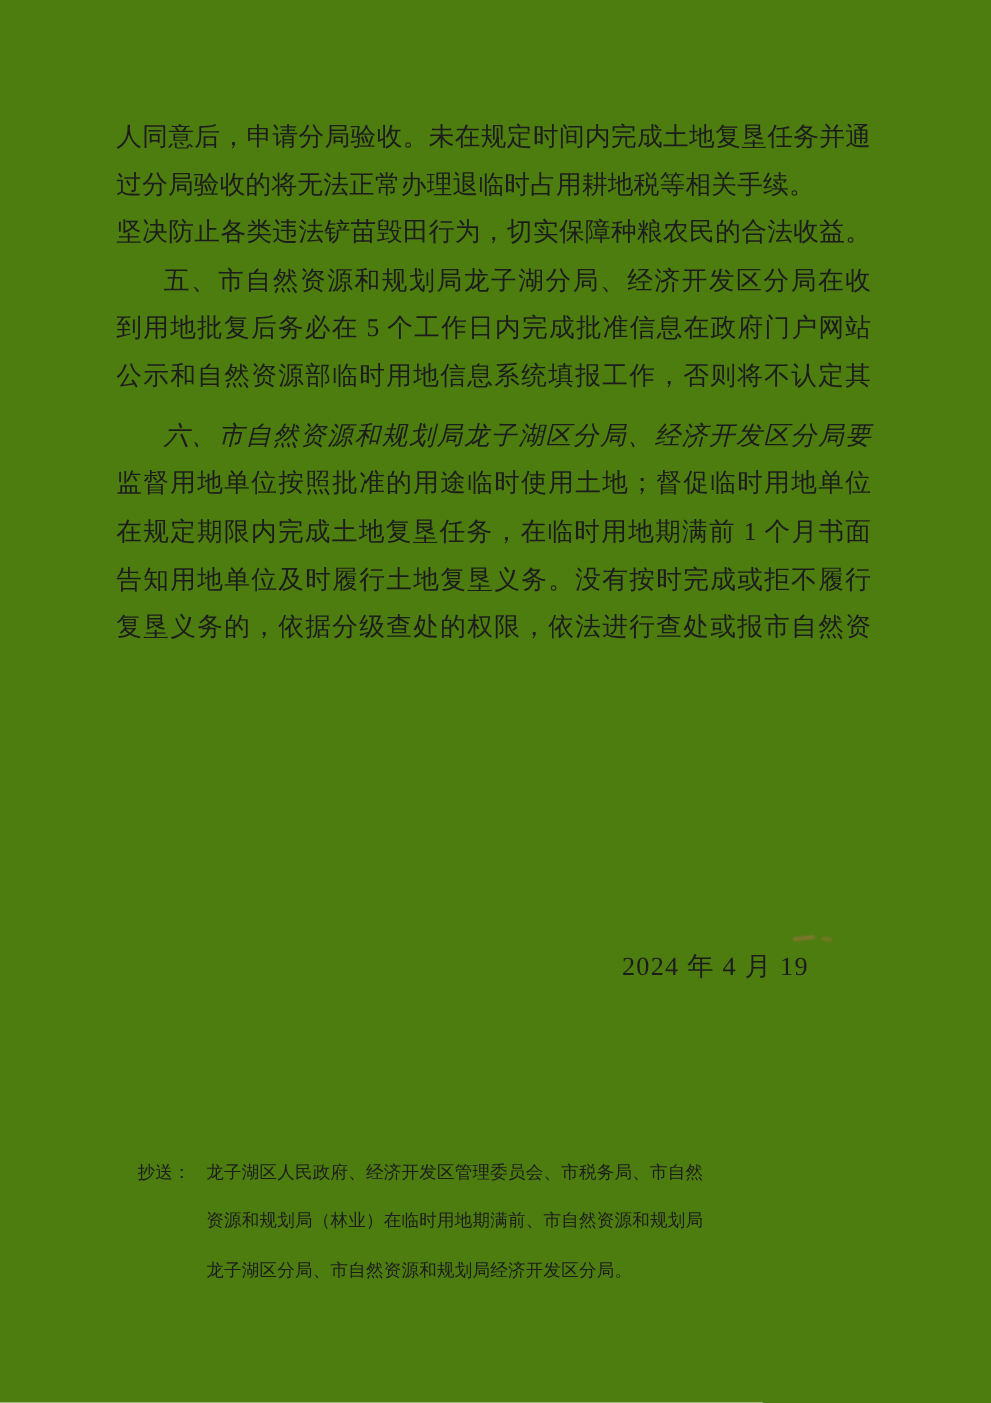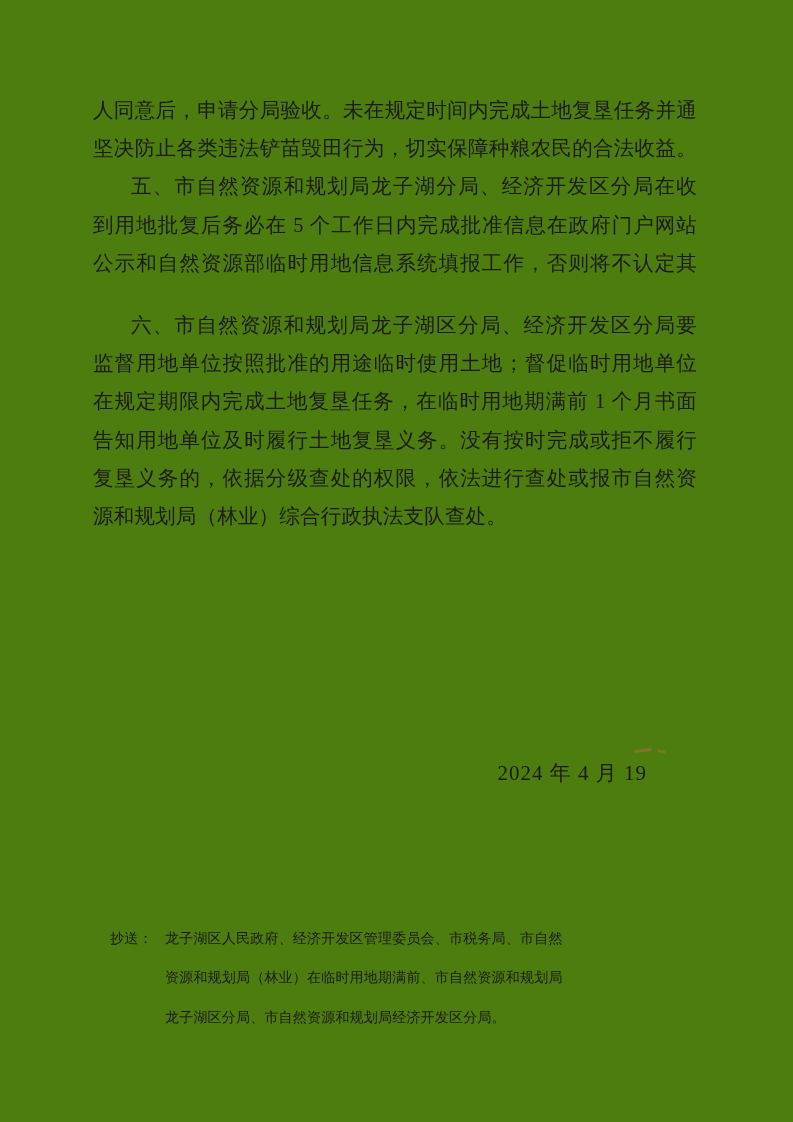--- a/index.html
+++ b/index.html
@@ -32,21 +32,21 @@
     text-align: justify;
     text-align-last: left;
     white-space: nowrap;
     overflow: visible;
   }
   .line.jf {
     white-space: normal;
     text-align-last: justify;
   }
   .line.ind { text-indent: 38px; }
-  .line.p-gap { margin-top: 24px; }
+  .line.p-gap { margin-top: 10px; font-style: italic; }
 
   
   .date-line {
     position: absolute;
     top: 760px;
     right: 146px;
     font-size: 21px;
     line-height: 26px;
     letter-spacing: 1px;
     color: #1c1c1c;
@@ -97,30 +97,30 @@
     width: 55px;
   }
 </style>
 </head>
 <body>
 
 <div class="page">
 
   <div class="body-text">
     <div class="line jf">人同意后，申请分局验收。未在规定时间内完成土地复垦任务并通</div>
+    <div class="line">过分局验收的将无法正常办理退临时占用耕地税等相关手续。</div>
     <div class="line jf">坚决防止各类违法铲苗毁田行为，切实保障种粮农民的合法收益。</div>
     <div class="line jf ind">五、市自然资源和规划局龙子湖分局、经济开发区分局在收</div>
     <div class="line jf">到用地批复后务必在 5 个工作日内完成批准信息在政府门户网站</div>
     <div class="line jf">公示和自然资源部临时用地信息系统填报工作，否则将不认定其</div>
     <div class="line jf ind p-gap">六、市自然资源和规划局龙子湖区分局、经济开发区分局要</div>
     <div class="line jf">监督用地单位按照批准的用途临时使用土地；督促临时用地单位</div>
     <div class="line jf">在规定期限内完成土地复垦任务，在临时用地期满前 1 个月书面</div>
     <div class="line jf">告知用地单位及时履行土地复垦义务。没有按时完成或拒不履行</div>
     <div class="line jf">复垦义务的，依据分级查处的权限，依法进行查处或报市自然资</div>
-    <div class="line">源和规划局（林业）综合行政执法支队查处。</div>
   </div>
 
   <div class="date-line">2024 年 4 月 19</div>
 
   <div class="seal-remnant-a" style="background: rgb(216, 108, 96);"></div>
   <div class="seal-remnant-b" style="background: rgb(216, 108, 96);"></div>
 
   <div class="copy-block">
     <div class="copy-line">
       <span class="copy-label">抄送：</span><span>龙子湖区人民政府、经济开发区管理委员会、市税务局、市自然</span>

